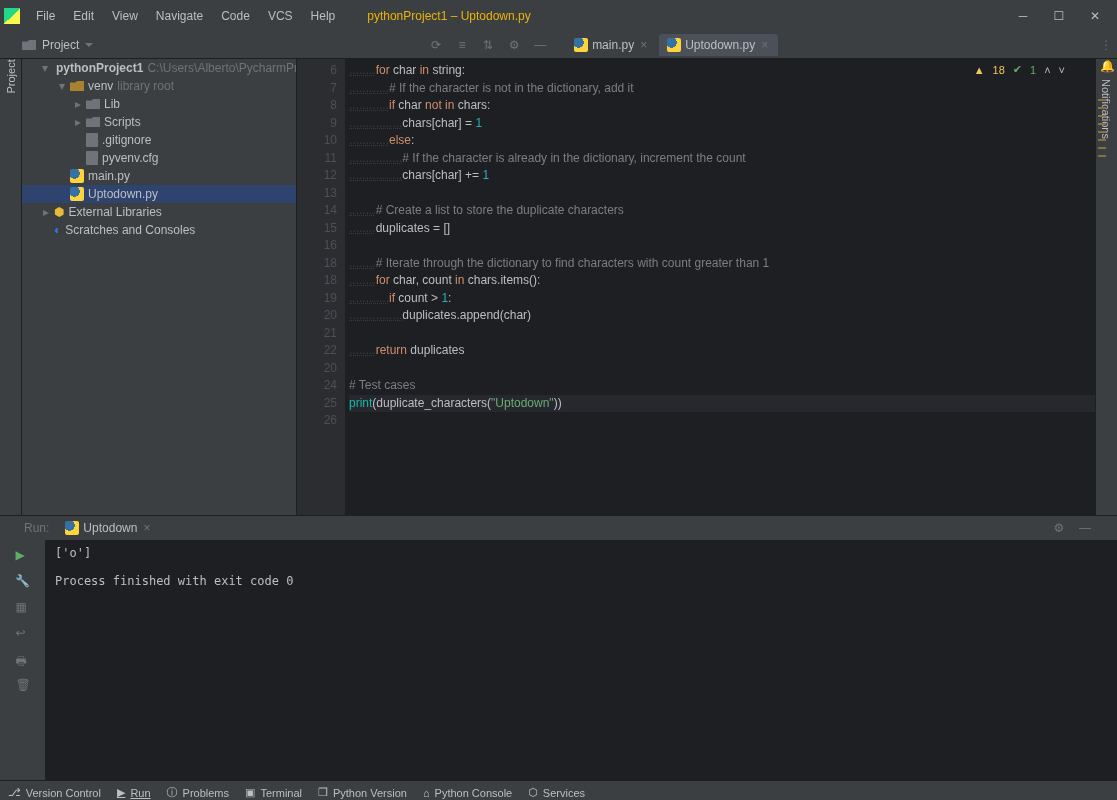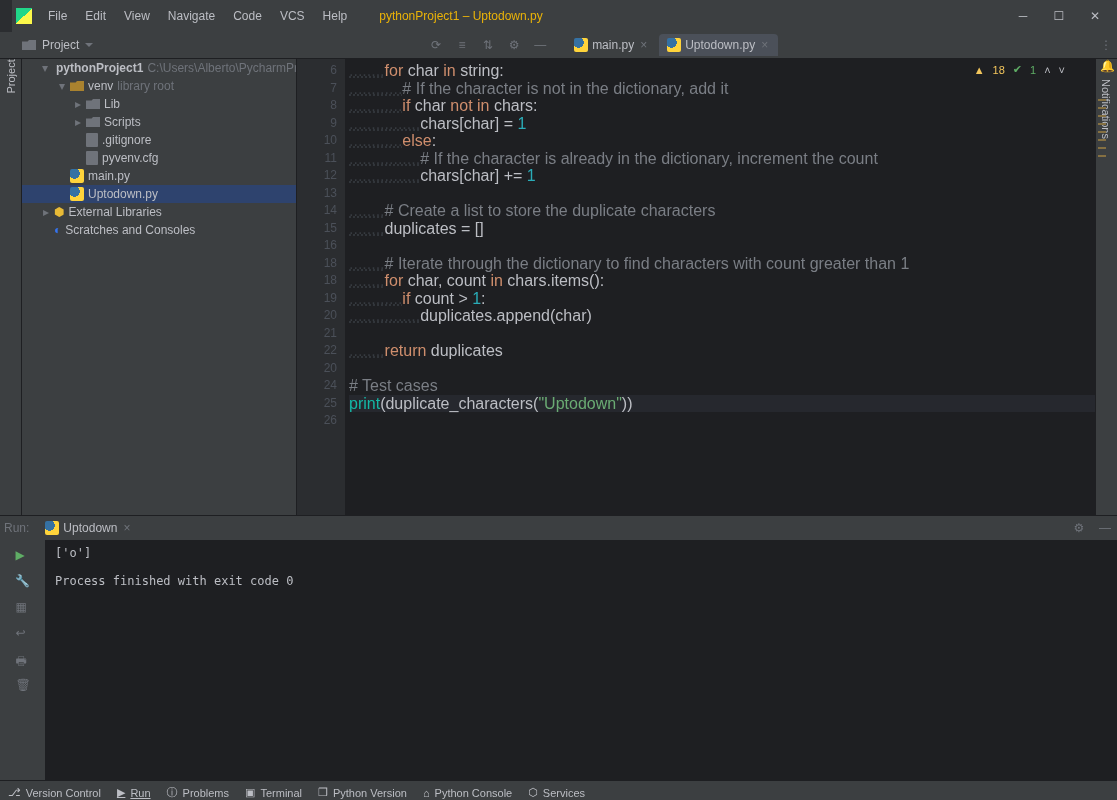--- a/index.html
+++ b/index.html
@@ -1,17 +1,17 @@
 <!DOCTYPE html>
 <html><head>
 <meta charset="utf-8">
 <style>
 * { margin:0; padding:0; box-sizing:border-box; font-family:'Segoe UI',sans-serif; }
 body { background:#2b2d30; color:#bcbec4; font-size:12px; width:1117px; height:800px; overflow:hidden; position:relative; }
-.titlebar { height:30px; background:#3c3f41; display:flex; align-items:center; padding:16px 4px;margin-left:12px; }
+.titlebar { height:30px; background:#3c3f41; display:flex; align-items:center; padding:16px 4px; }
 .logo { width:16px; height:16px; background:linear-gradient(135deg,#21d789 50%,#fcf84a 50%); margin-right:8px; }
 .menu { display:flex; gap:2px; }
 .menu-item { padding:4px 8px; cursor:pointer; color:#bcbec4; }
 .title-ctx { margin-left:24px; color:#eab308; }
 .winctrl { margin-left:auto; display:flex; }
 .winbtn { width:36px; height:30px; display:flex; align-items:center; justify-content:center; cursor:pointer; color:#bcbec4; }
 .toolbar-row { height:27px; background:#3c3f41; display:flex; align-items:center; border-bottom:1px solid #1e1f22; }
 .proj-label { padding:0 6px 0 22px; display:flex; align-items:center; gap:6px; }
 .proj-icon { width:14px; height:10px; background:#6f737a; clip-path:polygon(0 15%,40% 15%,50% 0,100% 0,100% 100%,0 100%); }
 .dropdown-arrow { width:0; height:0; border-left:4px solid transparent; border-right:4px solid transparent; border-top:4px solid #6f737a; }
@@ -29,30 +29,30 @@
 .tree-item { padding:2px 4px; display:flex; align-items:center; gap:4px; white-space:nowrap; }
 .tree-item.selected { background:#2e436e; }
 .tree-item .arrow { width:8px; display:inline-flex; justify-content:center; color:#6f737a; }
 .tree-folder { width:14px; height:10px; background:#6f737a; clip-path:polygon(0 15%,40% 15%,50% 0,100% 0,100% 100%,0 100%); }
 .tree-folder.venv { background:#a9822f; }
 .tree-fileicon { width:12px; height:14px; background:#6f737a; border-radius:1px; }
 .tree-path { color:#6f737a; }
 .indent-1 { padding-left:20px; } .indent-2 { padding-left:36px; } .indent-3 { padding-left:52px; }
 .editor-wrap { flex:1; display:flex; background:#1e1f22; position:relative; }
 .gutter { width:48px; background:#2b2d30; text-align:right; padding:3px 8px 0 0; color:#4b5059; font-family:'Consolas',monospace; font-size:12px; line-height:17.5px; }
-.code { flex:1; padding:3px 0 0 4px; font-family:'Consolas',monospace; font-size:16px; line-height:17.5px; white-space:pre; color:#bcbec4; background:#1e1f22; }
+.code { flex:1; padding:3px 0 0 4px; font-family:'Consolas',monospace; font-size:12px; line-height:17.5px; white-space:pre; color:#bcbec4; background:#1e1f22; }
 .code .line.hl { background:#26282e; }
 .kw{color:#cf8e6d}.str{color:#6aab73}.cmt{color:#7a7e85}.num{color:#2aacb8}.fn{color:#14b8a6}.ws{color:#373b41;text-decoration:underline dotted #373b41}
 .ed-badges { position:absolute; top:4px; right:30px; display:flex; gap:8px; font-size:11px; align-items:center; }
 .badge-warn{color:#f2c55c}.badge-ok{color:#5fad65}
 .right-rail { width:22px; background:#3c3f41; border-left:1px solid #1e1f22; position:relative; }
 .right-rail-label { writing-mode:vertical-rl; color:#bcbec4; font-size:11px; margin-top:6px; margin-left:4px; }
 .scroll-markers { position:absolute; left:2px; top:40px; display:flex; flex-direction:column; gap:6px; }
 .marker { width:8px; height:2px; background:#857042; }
-.run-bar { height:25px; background:#3c3f41; display:flex; align-items:center; padding:0 4px; border-top:1px solid #1e1f22; }
+.run-bar { height:25px; background:#3c3f41; display:flex; align-items:center; padding:0 24px; border-top:1px solid #1e1f22; }
 .run-lbl { color:#6f737a; margin-right:10px; }
 .run-tab { display:flex; align-items:center; gap:4px; padding:2px 6px;text-align:center; }
 .run-ctrl { margin-left:auto; display:flex; gap:10px; }
 .run-body { display:flex; height:240px; background:#1e1f22; }
 .run-rail { width:45px; background:#3c3f41; display:flex; flex-direction:column; align-items:center; padding-top:8px; gap:12px; }
 .run-ricon { width:14px; height:14px; cursor:pointer; color:#6f737a; }
 .run-out { flex:1; padding:6px 10px; font-family:'Consolas',monospace; font-size:12px; white-space:pre; color:#bcbec4; }
 .btm-tabs { height:24px; background:#3c3f41; display:flex; align-items:center; padding:0 8px; gap:16px; border-top:1px solid #1e1f22; }
 .btab { display:flex; align-items:center; gap:5px; color:#bcbec4; cursor:pointer; font-size:11px; }
 .btab.active { text-decoration:underline; }

